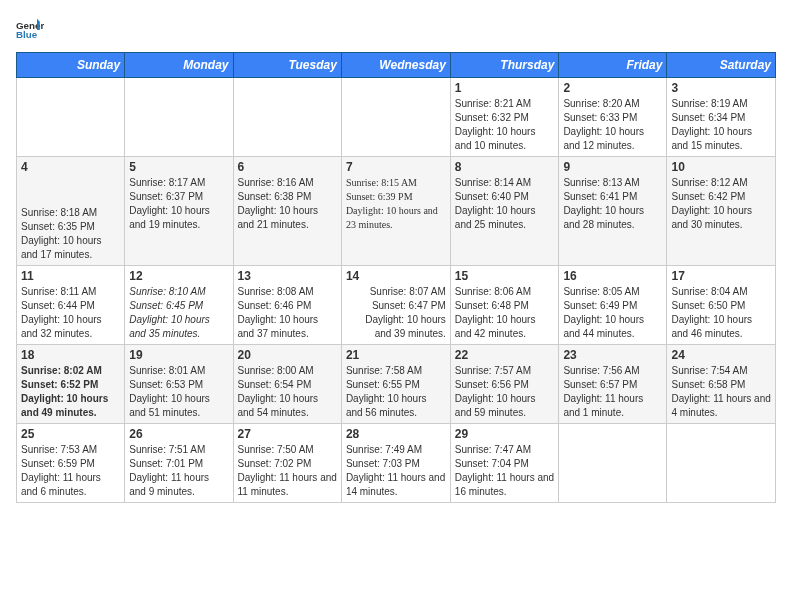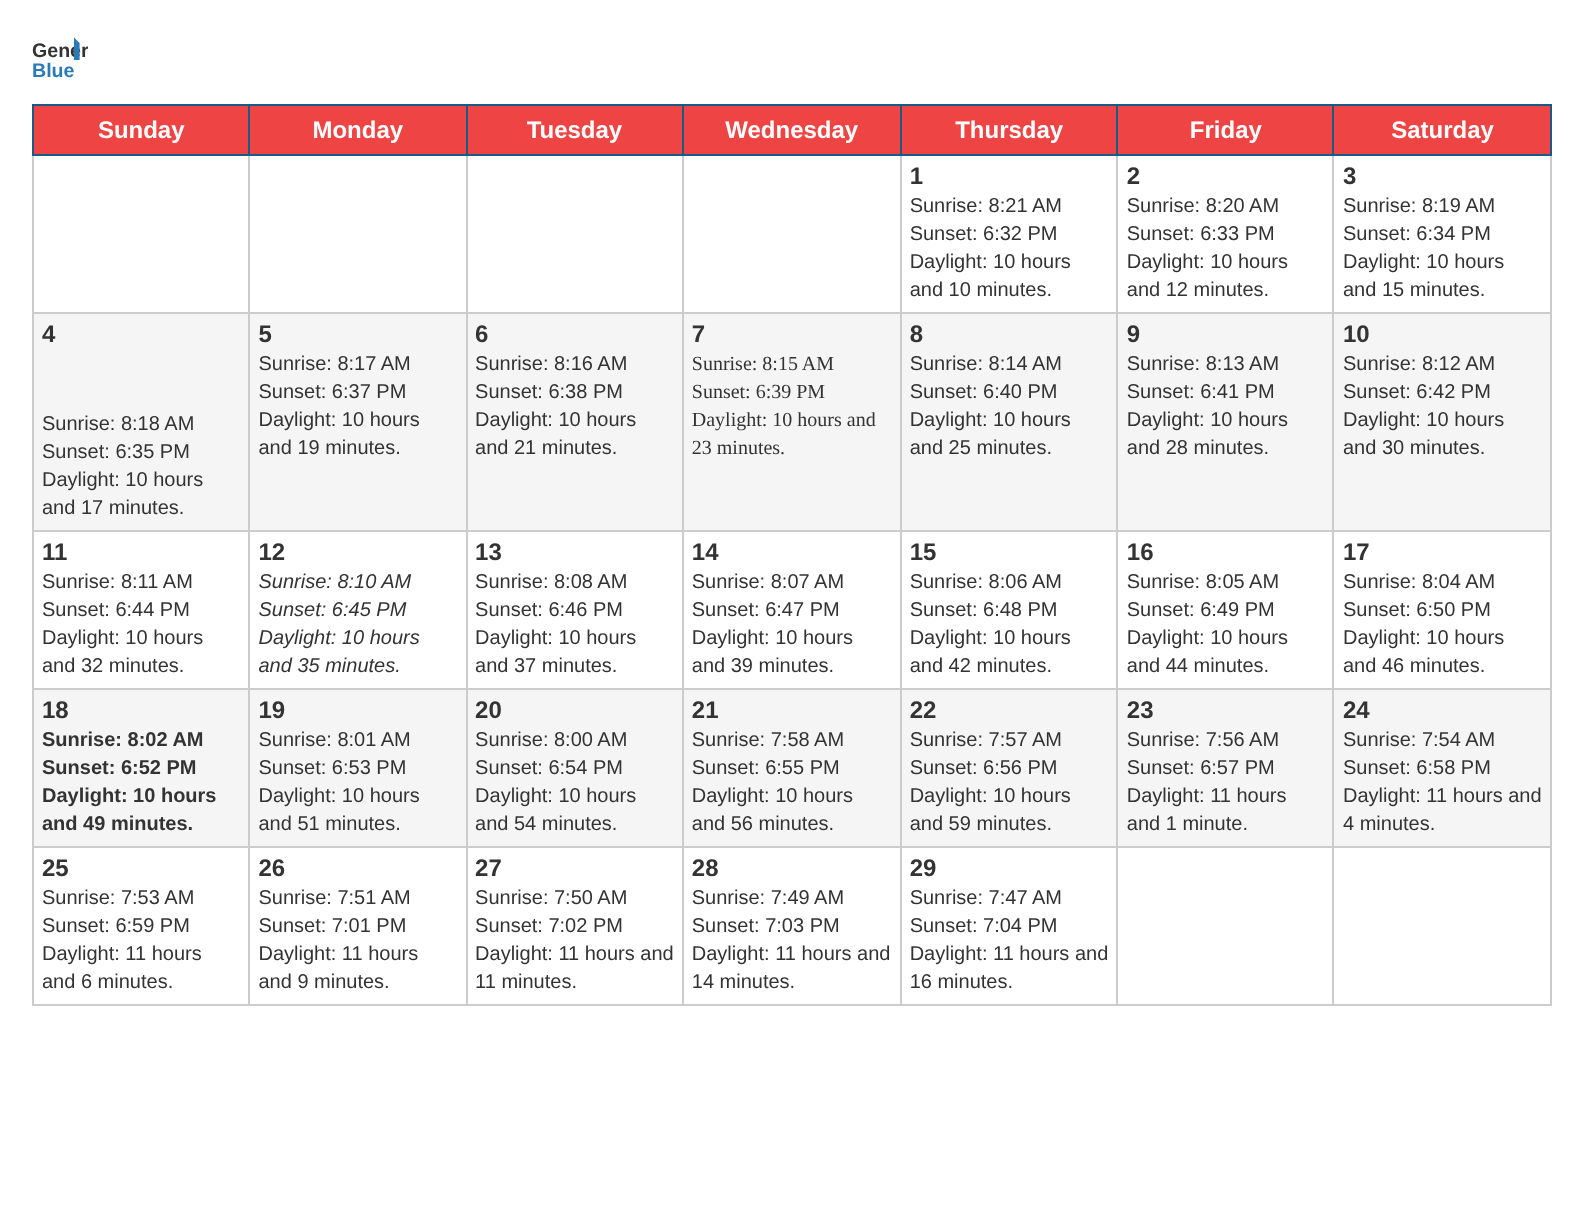--- a/index.html
+++ b/index.html
@@ -37,27 +37,28 @@
     .location-title {
       font-size: 14px;
       color: #333;
     }
     .calendar {
       width: 100%;
       border-collapse: collapse;
       border: 1px solid #ccc;
     }
     .calendar th {
-      background: #ef4444;
+      background: #3b82f6;
       color: #fff;
       font-size: 12px;
       font-weight: bold;
       padding: 5px 4px;
-      text-align: center;
+      text-align: right;
       border: 1px solid #1a5a8a;
+      font-style: italic;
     }
     .calendar td {
       vertical-align: top;
       border: 1px solid #ccc;
       padding: 3px 4px;
       width: 110px;
       min-height: 80px;
       background: #fff;
       font-size: 10px;
       color: #333;
@@ -197,21 +198,21 @@
 Daylight: 10 hours and 35 minutes.</div>
         </td>
         <td>
           <span class="day-number">13</span>
           <div class="day-info" style="white-space: pre-line;">Sunrise: 8:08 AM
 Sunset: 6:46 PM
 Daylight: 10 hours and 37 minutes.</div>
         </td>
         <td>
           <span class="day-number">14</span>
-          <div class="day-info" style="white-space: pre-line;">Sunrise: 8:07 AM
+          <div class="day-info" style="white-space: pre-line; text-align: right;">Sunrise: 8:07 AM
 Sunset: 6:47 PM
 Daylight: 10 hours and 39 minutes.</div>
         </td>
         <td>
           <span class="day-number">15</span>
           <div class="day-info" style="white-space: pre-line;">Sunrise: 8:06 AM
 Sunset: 6:48 PM
 Daylight: 10 hours and 42 minutes.</div>
         </td>
         <td>

